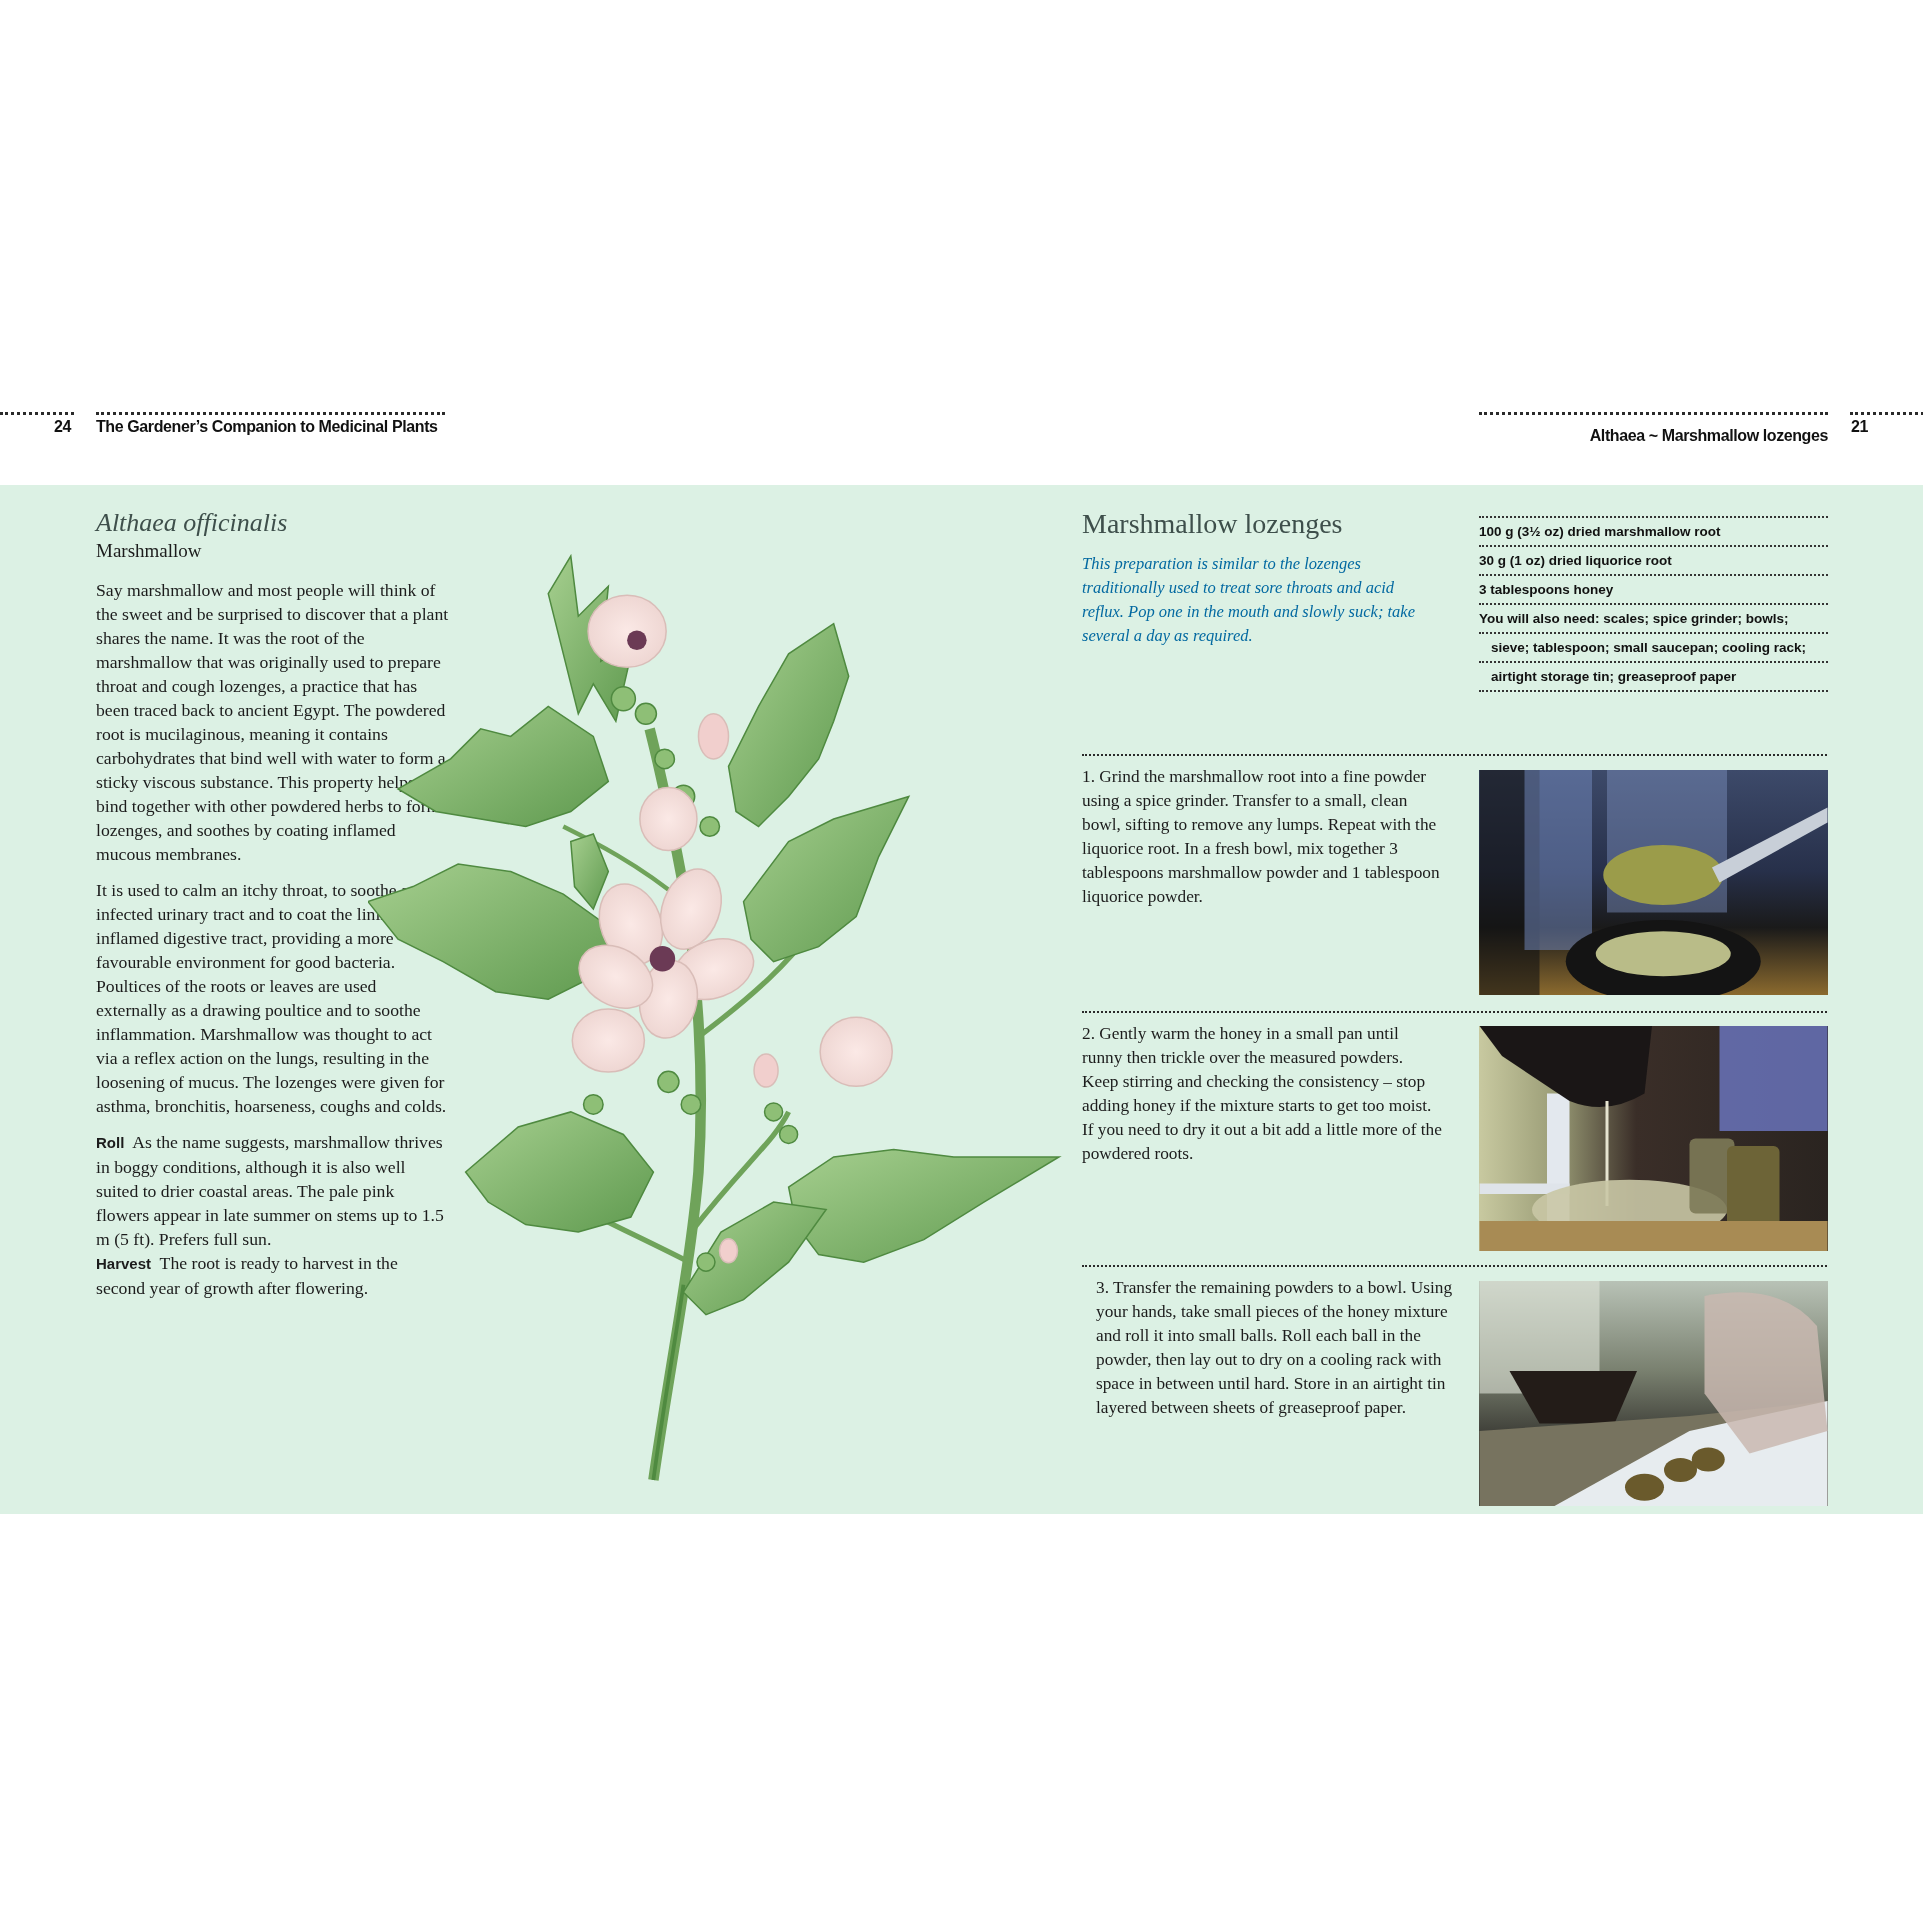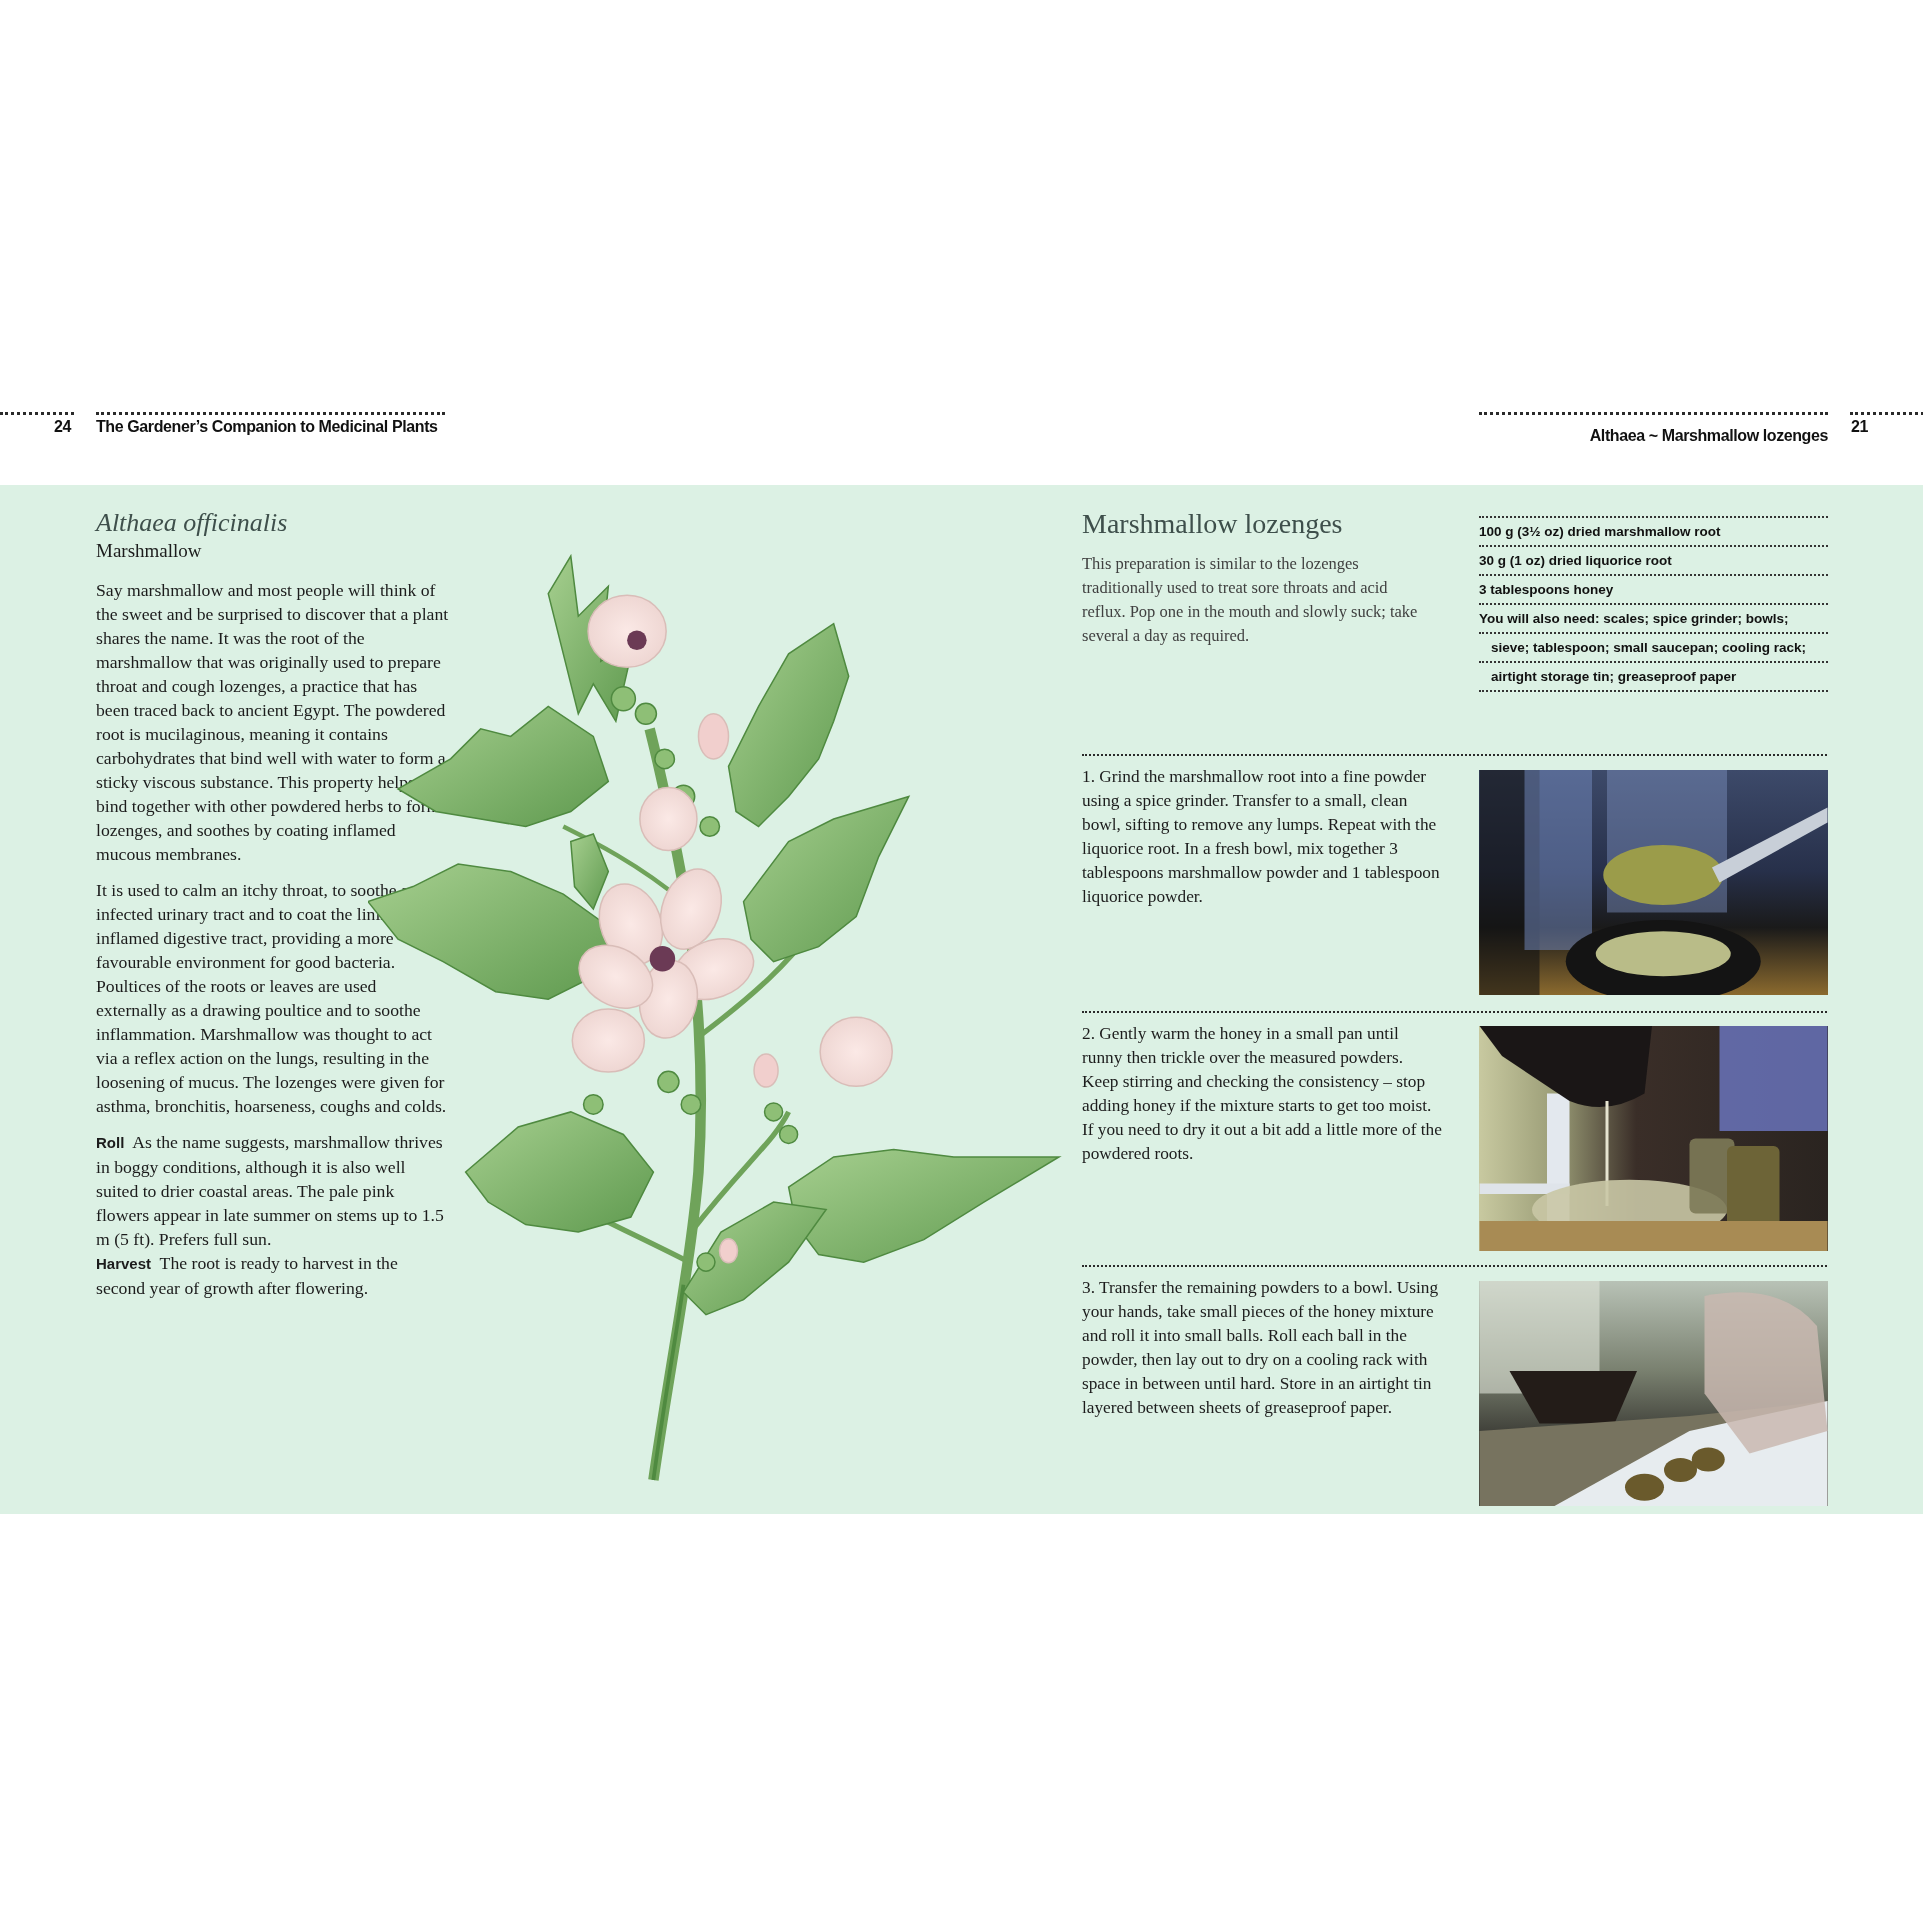--- a/index.html
+++ b/index.html
@@ -8,21 +8,21 @@
   .dots{position:absolute;height:0;border-top:3px dotted #2a2a2a;}
   .sans{font-family:"Liberation Sans","DejaVu Sans",sans-serif;font-weight:bold;letter-spacing:-0.4px;}
   .folio{font-size:16px;color:#111;}
   .panel{position:absolute;left:0;top:485px;width:1924px;height:1029px;background:#dcf1e4;}
   .species{font-style:italic;font-size:26px;color:#3e4f4b;}
   .common{font-size:19px;color:#1c1c1c;}
   .body{font-size:17.7px;line-height:24px;color:#1c1c1c;}
   .body p{margin:0 0 12px 0;}
   .label{font-family:"Liberation Sans","DejaVu Sans",sans-serif;font-weight:bold;font-size:15px;}
   .recipe-title{font-size:28px;color:#3e4f4b;}
-  .intro{font-size:16.5px;line-height:24px;color:#404040;}
+  .intro{font-style:italic;font-size:16.5px;line-height:24px;color:#0369a1;}
   .ing{position:absolute;left:1479px;width:349px;}
   .ing-row{font-family:"Liberation Sans","DejaVu Sans",sans-serif;font-weight:bold;font-size:13.5px;color:#111;height:27px;line-height:27px;border-bottom:2.3px dotted #333;white-space:nowrap;}
   .ing-row.indent{padding-left:12px;}
   .step{position:absolute;left:1082px;width:361px;font-size:17.3px;line-height:24px;}
   .photo{position:absolute;left:1479px;width:349px;height:225px;overflow:hidden;}
 </style>
 </head>
 <body>
 
 <div class="dots" style="left:0;top:412px;width:74px;"></div>
@@ -128,21 +128,21 @@
   <div class="ing-row indent">sieve; tablespoon; small saucepan; cooling rack;</div>
   <div class="ing-row indent">airtight storage tin; greaseproof paper</div>
 </div>
 
 <div class="dots" style="left:1082px;top:754px;width:745px;border-top-width:2.3px;"></div>
 <div class="dots" style="left:1082px;top:1011px;width:745px;border-top-width:2.3px;"></div>
 <div class="dots" style="left:1082px;top:1265px;width:745px;border-top-width:2.3px;"></div>
 
 <div class="step" style="top:765px;">1. Grind the marshmallow root into a fine powder using a spice grinder. Transfer to a small, clean bowl, sifting to remove any lumps. Repeat with the liquorice root. In a fresh bowl, mix together 3 tablespoons marshmallow powder and 1 tablespoon liquorice powder.</div>
 <div class="step" style="top:1022px;">2. Gently warm the honey in a small pan until runny then trickle over the measured powders. Keep stirring and checking the consistency – stop adding honey if the mixture starts to get too moist. If you need to dry it out a bit add a little more of the powdered roots.</div>
-<div class="step" style="top:1276px;">3. Transfer the remaining powders to a bowl. Using your hands, take small pieces of the honey mixture and roll it into small balls. Roll each ball in the powder, then lay out to dry on a cooling rack with space in between until hard. Store in an airtight tin layered between sheets of greaseproof paper.</div>
+<div class="step" style="top:1276px;margin-left:14px;">3. Transfer the remaining powders to a bowl. Using your hands, take small pieces of the honey mixture and roll it into small balls. Roll each ball in the powder, then lay out to dry on a cooling rack with space in between until hard. Store in an airtight tin layered between sheets of greaseproof paper.</div>
 
 <div class="photo" style="top:770px;background:linear-gradient(180deg,#3d4a6a 0%,#27304a 45%,#1a1a1a 70%,#8b6a2e 100%);">
   <svg width="349" height="225" viewBox="0 0 464 300">
     <rect x="0" y="0" width="80" height="300" fill="#121212" opacity="0.6"></rect>
     <rect x="60" y="0" width="90" height="240" fill="#6f85b8" opacity="0.55"></rect>
     <rect x="170" y="0" width="160" height="190" fill="#7f93c2" opacity="0.45"></rect>
     <ellipse cx="245" cy="255" rx="130" ry="55" fill="#141414"></ellipse>
     <ellipse cx="245" cy="245" rx="90" ry="30" fill="#b9bc88"></ellipse>
     <ellipse cx="245" cy="140" rx="80" ry="40" fill="#9b9c4a"></ellipse>
     <path d="M310 130 L464 50 L464 70 L320 150 Z" fill="#c8cfd8"></path>

